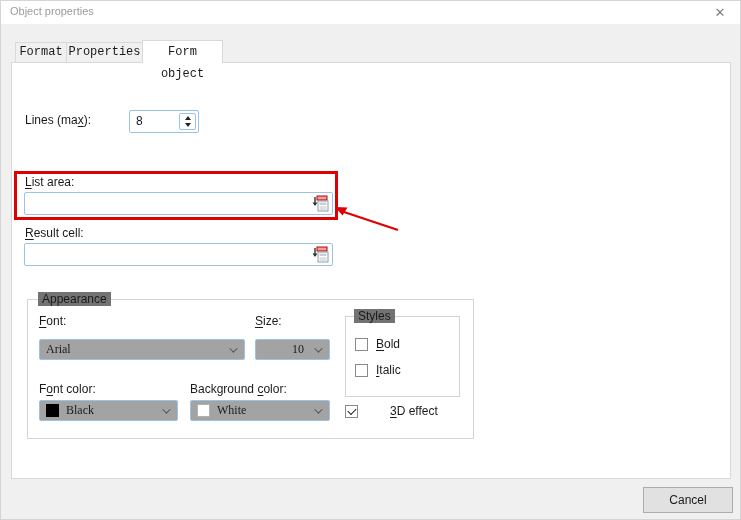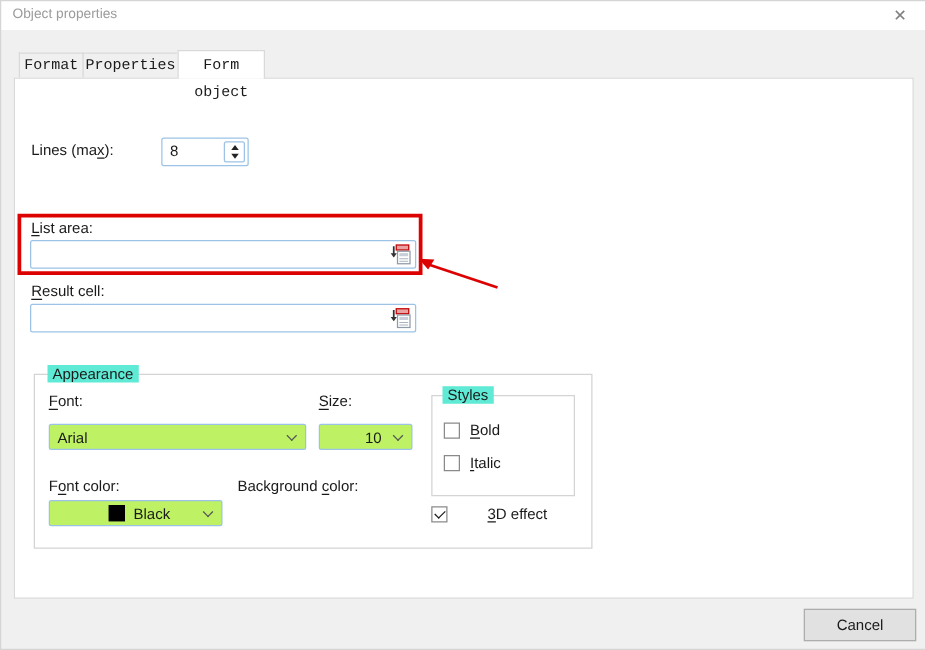--- a/index.html
+++ b/index.html
@@ -11,21 +11,21 @@
   
   .titlebar { position:absolute; left:0; top:0; width:100%; height:23px; background:#ffffff; }
   .title-text { position:absolute; left:9px; top:4px; font-size:11px; color:#9b9b9b; }
   .close-btn { position:absolute; right:8px; top:1px; width:24px; height:21px; text-align:center; line-height:21px; font-size:13px; color:#808080; cursor:default; }
 
   
   .tab { position:absolute; height:20px; top:41px; background:#f0f0f0; border:1px solid #d9d9d9; border-bottom:none; text-align:center; line-height:19px; z-index:1;font-family:Liberation Mono, monospace; }
   .tab.active { top:39px; height:23px; background:#ffffff; z-index:3; line-height:22px; }
   .tab-format { left:14px; width:52px; }
   .tab-properties { left:65px; width:77px; }
-  .tab-form-object { left:141px; width:70px; }
+  .tab-form-object { left:141px; width:81px; }
 
   
   .panel { position:absolute; left:10px; top:61px; width:720px; height:417px; background:#ffffff; border:1px solid #d9d9d9; z-index:2; }
 
   .lbl { position:absolute; white-space:nowrap; }
   u { text-underline-offset:2px; }
 
   .field { position:absolute; background:#fff; border:1px solid #9cc3e5; border-radius:2px; }
   .field .value { position:absolute; left:6px; top:3px; }
 
@@ -38,24 +38,24 @@
 
   
   .shrink-btn { position:absolute; right:3px; top:2px; width:18px; height:17px; }
 
   
   .red-highlight { position:absolute; left:2px; top:108px; width:324px; height:49px; border:3px solid #dd0202; z-index:5; pointer-events:none; }
   .red-arrow { position:absolute; left:320px; top:140px; z-index:6; pointer-events:none; }
 
   
   .groupbox { position:absolute; border:1px solid #d4d4d4; }
-  .groupbox > .legend { position:absolute; top:-8px; background:#5eead4; padding:0 4px; white-space:nowrap; }
+  .groupbox > .legend { position:absolute; top:-8px; background:#737373; padding:0 4px; white-space:nowrap; }
 
   
-  .combo { position:absolute; height:21px; background:#bef264; border:1px solid #9cc3e5; border-radius:2px; display:flex; align-items:center; padding-left:6px; }
+  .combo { position:absolute; height:21px; background:#a3a3a3; border:1px solid #9cc3e5; border-radius:2px; display:flex; align-items:center; padding-left:6px;font-family:Liberation Serif, serif; }
   .combo .chevron { position:absolute; right:9px; top:7px; width:6px; height:6px; border-right:1.4px solid #555; border-bottom:1.4px solid #555; transform:rotate(45deg) translateY(-2px); }
   .swatch { width:13px; height:13px; margin-right:7px; border:1px solid #b0b0b0; flex:none; }
   .swatch.black { border-color:#000; }
 
   
   .check-row { position:absolute; display:flex; align-items:center; }
   .checkbox { width:13px; height:13px; background:#fff; border:1px solid #8a8a8a; margin-right:8px; position:relative; flex:none; }
   .checkbox.checked::after { content:""; position:absolute; left:2px; top:2.5px; width:7px; height:4px; border-left:1.6px solid #1a1a1a; border-bottom:1.6px solid #1a1a1a; transform:rotate(-45deg); }
 
   
@@ -149,27 +149,32 @@
           <span class="checkbox"></span>
           <span><u>B</u>old</span>
         </div>
         <div class="check-row" style="left:9px; top:46px;">
           <span class="checkbox"></span>
           <span><u>I</u>talic</span>
         </div>
       </div>
 
       <span class="lbl" style="left:11px; top:82px;">F<u>o</u>nt color:</span>
-      <div class="combo" style="left:11px; top:100px; width:139px;justify-content:center;">
+      <div class="combo" style="left:11px; top:100px; width:139px;">
         <span class="swatch black" style="background: rgb(0, 0, 0);"></span>
         <span>Black</span>
         <span class="chevron"></span>
       </div>
 
       <span class="lbl" style="left:162px; top:82px;">Background <u>c</u>olor:</span>
+      <div class="combo" style="left:162px; top:100px; width:140px;">
+        <span class="swatch" style="background: rgb(255, 255, 255);"></span>
+        <span>White</span>
+        <span class="chevron"></span>
+      </div>
 
       <div class="check-row" style="left:317px; top:104px;gap:24px;">
         <span class="checkbox checked"></span>
         <span><u>3</u>D effect</span>
       </div>
     </div>
   </div>
 
   <div class="btn" style="left:642px;">Cancel</div>
 

